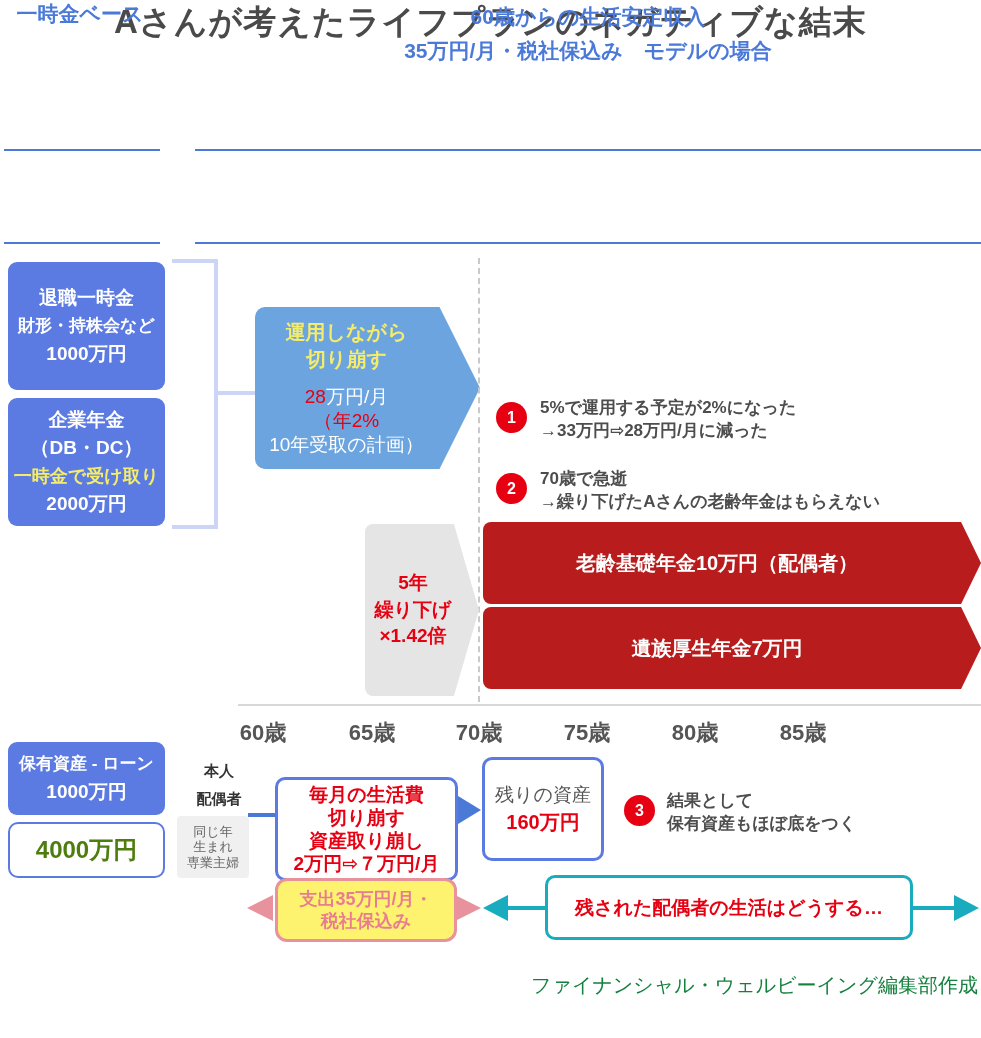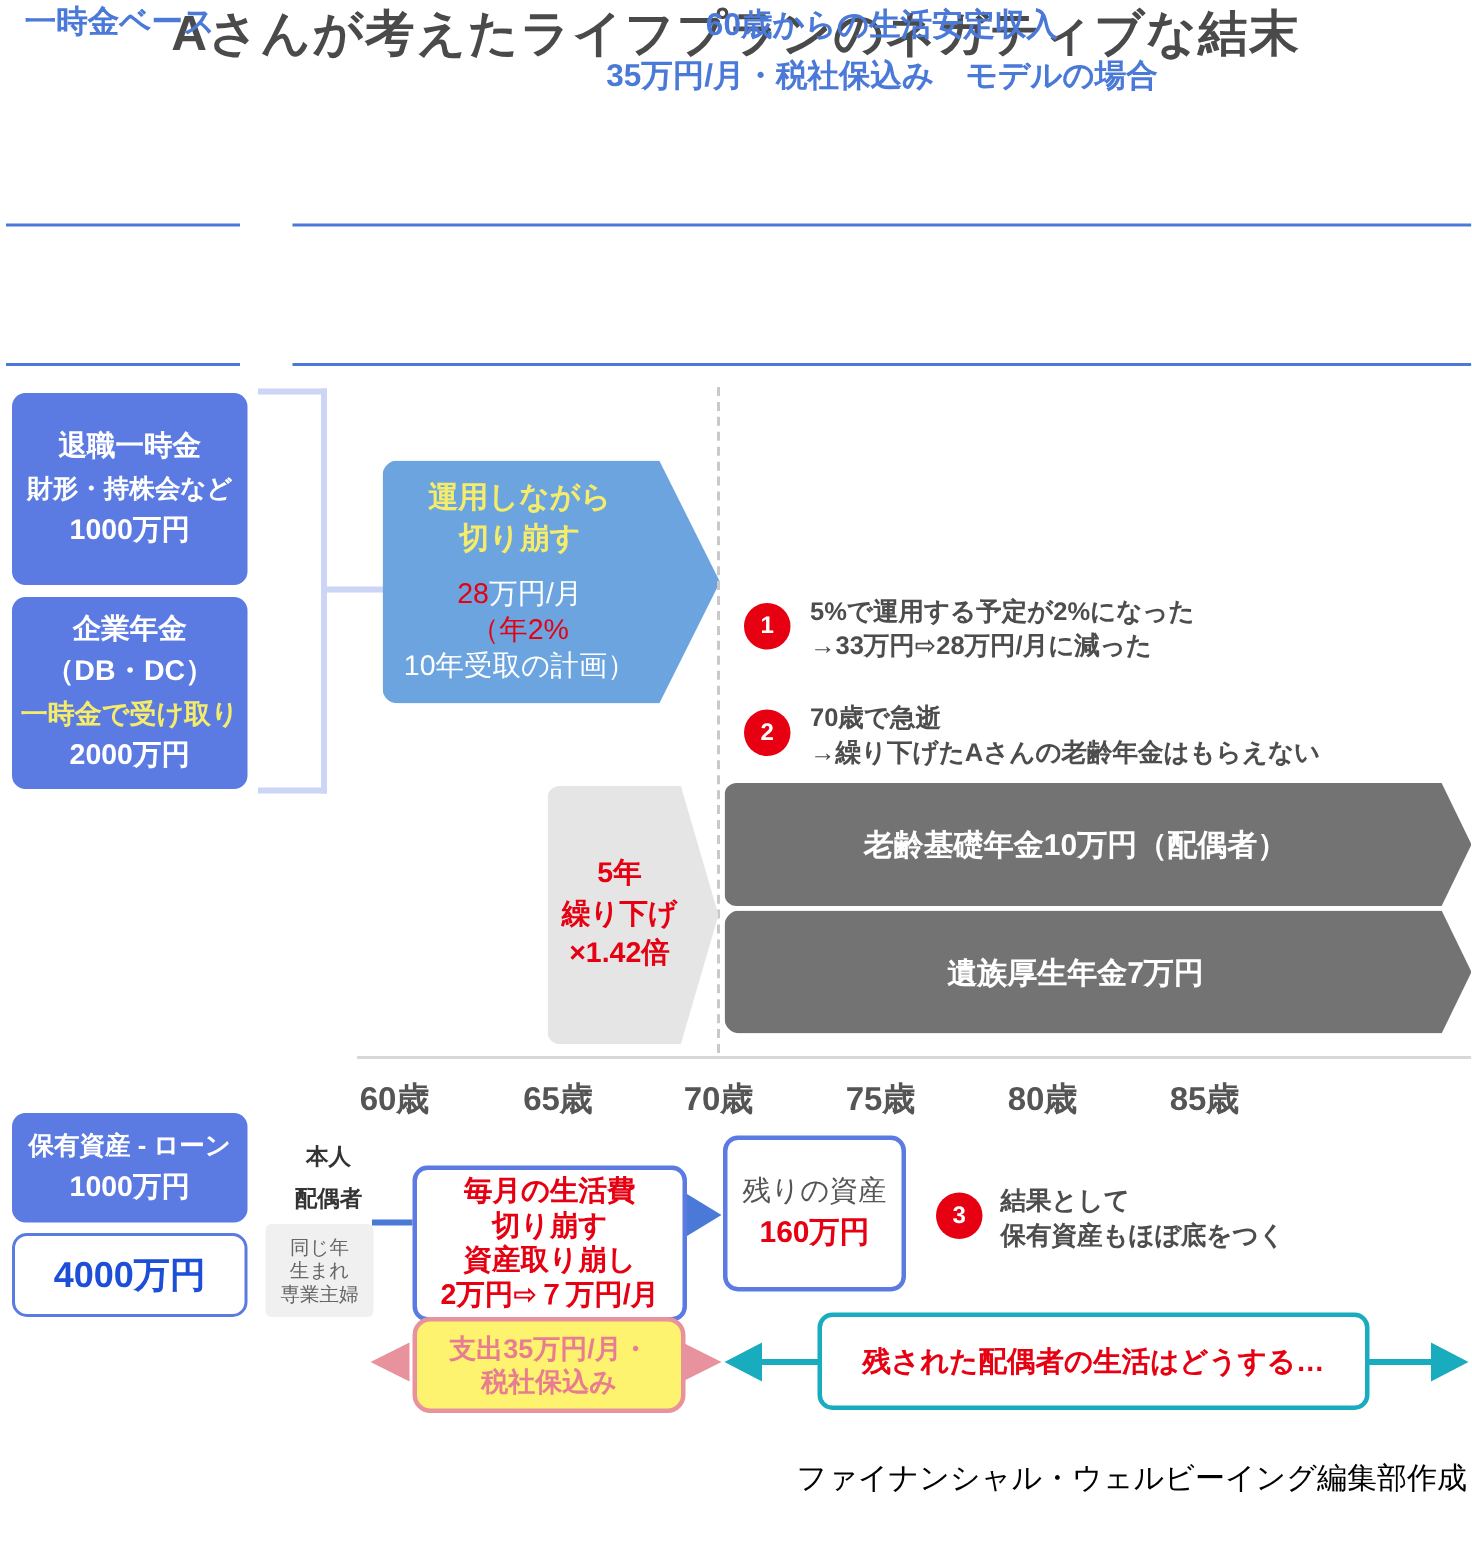--- a/index.html
+++ b/index.html
@@ -32,34 +32,34 @@
   .dashed-vline { left:478px; top:258px; height:444px; width:0; border-left:2px dashed #c9c9c9; }
 
   .num-circle { width:31px; height:31px; border-radius:50%; background:#e60012; color:#fff; font-size:16px; font-weight:bold; display:flex; align-items:center; justify-content:center; }
   .annot-text { font-size:17px; font-weight:600; color:#4d4d4d; line-height:1.35; }
 
   .deferral-arrow { left:365px; top:524px; width:114px; height:172px; background:#e5e5e5; border-radius:8px;
     clip-path:polygon(0 0, 78% 0, 100% 50%, 78% 100%, 0 100%);
     display:flex; flex-direction:column; justify-content:center; align-items:center; text-align:center; padding-right:18px;
     color:#e60012; font-size:19px; font-weight:bold; line-height:1.4; }
 
-  .pension-arrow { left:483px; width:498px; height:82px; background:#737373; border-radius:8px;
+  .pension-arrow { left:483px; width:498px; height:82px; background:#b91c1c; border-radius:8px;
     clip-path:polygon(0 0, 96% 0, 100% 50%, 96% 100%, 0 100%);
     display:flex; align-items:center; justify-content:center; padding-right:30px;
     color:#fff; font-size:20px; font-weight:bold; }
   .pension-1 { top:522px; }
-  .pension-2 { top:607px;border-radius:10px; }
+  .pension-2 { top:607px; }
 
   .axis-line { left:238px; top:704px; width:743px; height:2px; background:#d8d8d8; }
   .age-label { top:718px; width:60px; text-align:center; font-size:22px; font-weight:600; color:#555; }
 
   .box-net { left:8px; top:742px; width:157px; height:73px; font-size:17px; line-height:1.55; }
   .box-net .big { font-size:19px; }
   .box-total { left:8px; top:822px; width:157px; height:56px; background:#fff; border:2px solid #5b7ae2; border-radius:10px;
-    display:flex; align-items:center; justify-content:center; color:#1d4ed8; font-size:24px; font-weight:bold; }
+    display:flex; align-items:center; justify-content:center; color:#4d7c0f; font-size:24px; font-weight:bold; }
 
   .person-label { font-size:15px; font-weight:bold; color:#333; width:70px; text-align:center; }
   .spouse-note { left:177px; top:816px; width:72px; height:62px; background:#f0f0f0; border-radius:4px;
     display:flex; flex-direction:column; justify-content:center; align-items:center; text-align:center;
     font-size:13px; color:#666; line-height:1.2; }
 
   .connector-blue { left:248px; top:813px; width:27px; height:4px; background:#4a79d8; }
 
   .white-blue-box { background:#fff; border:3px solid #5b7ae2; border-radius:10px; display:flex; flex-direction:column; justify-content:center; align-items:center; text-align:center; }
   .shortfall-box { left:275px; top:757px; width:183px; height:104px; color:#e60012; font-size:19px; font-weight:bold; line-height:1.22;margin-top:20px; }
@@ -75,21 +75,21 @@
   .tri-left-pink  { left:247px; top:895px; width:0; height:0; border-top:13px solid transparent; border-bottom:13px solid transparent; border-right:26px solid #e8929d; }
   .tri-right-pink { left:455px; top:895px; width:0; height:0; border-top:13px solid transparent; border-bottom:13px solid transparent; border-left:26px solid #e8929d; }
 
   .tri-left-teal  { left:483px; top:895px; width:0; height:0; border-top:13px solid transparent; border-bottom:13px solid transparent; border-right:25px solid #19acbe; }
   .tri-right-teal { left:954px; top:895px; width:0; height:0; border-top:13px solid transparent; border-bottom:13px solid transparent; border-left:25px solid #19acbe; }
   .teal-line { top:906px; height:4px; background:#19acbe; }
 
   .spouse-life-box { left:545px; top:875px; width:368px; height:65px; background:#fff; border:3px solid #19acbe; border-radius:10px;
     display:flex; align-items:center; justify-content:center; color:#e60012; font-size:19px; font-weight:bold; }
 
-  .credit { left:380px; top:972px; width:598px; text-align:right; font-size:20px; color:#000000; }
+  .credit { left:380px; top:972px; width:598px; text-align:right; font-size:20px; color:#15803d; }
 </style>
 </head>
 <body>
 
 <div class="stage">
 
   <div class="abs page-title">Aさんが考えたライフプランのネガティブな結末</div>
 
   <div class="abs hline-blue" style="left:4px; top:149px; width:156px;"></div>
   <div class="abs hline-blue" style="left:4px; top:242px; width:156px;"></div>

